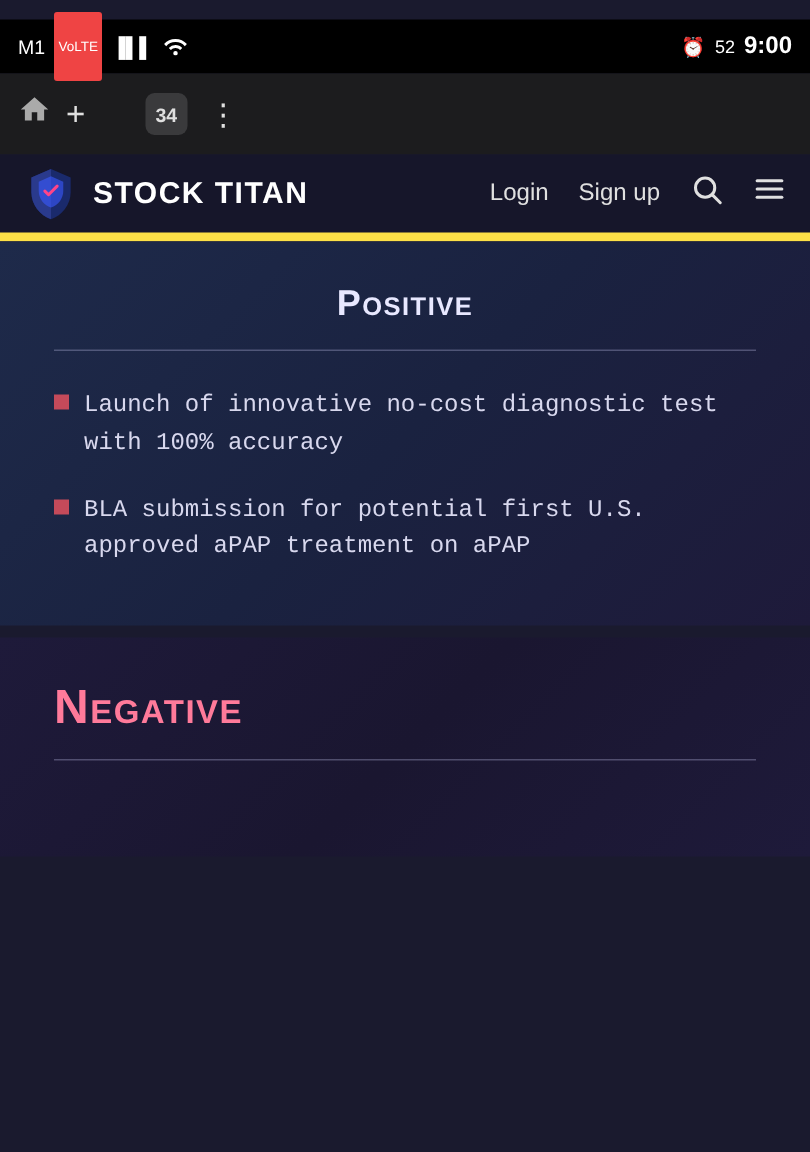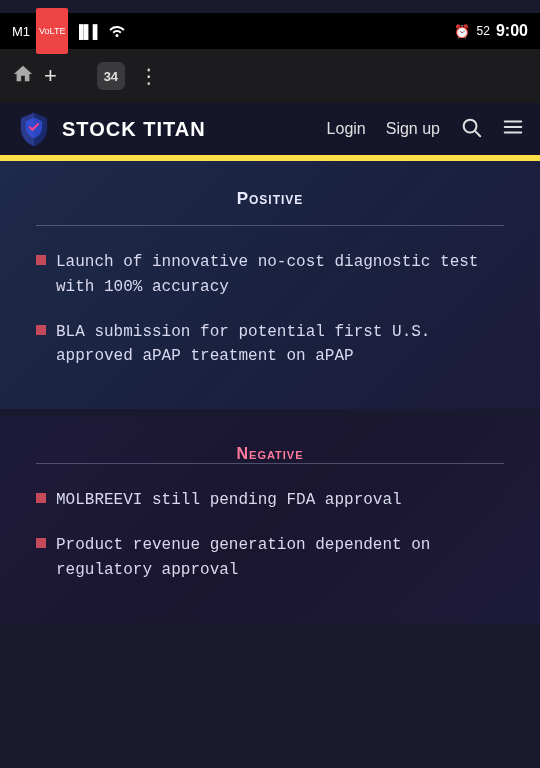--- a/index.html
+++ b/index.html
@@ -152,21 +152,21 @@
 
     
     .section-positive {
       background: linear-gradient(135deg, #1e2a4a 0%, #1a2240 50%, #1e1a3a 100%);
       padding: 28px 36px 40px;
       margin-bottom: 8px;
     }
 
     .section-title-positive {
       text-align: center;
-      font-size: 17px;
+      font-size: 24px;
       font-weight: 800;
       color: #e8e8ff;
       letter-spacing: 1px;
       font-variant: small-caps;
       margin-bottom: 16px;
     }
 
     .section-divider {
       border: none;
       border-top: 1px solid rgba(180, 180, 220, 0.35);
@@ -201,26 +201,27 @@
       margin-top: 5px;
     }
 
     
     .section-negative {
       background: linear-gradient(135deg, #1e1a3a 0%, #1a1630 50%, #1e1a3a 100%);
       padding: 28px 36px 40px;
     }
 
     .section-title-negative {
-      text-align: center;
-      font-size: 16px;
+      text-align: left;
+      font-size: 32px;
       font-weight: 800;
       color: #ff7a9a;
       letter-spacing: 1px;
       font-variant: small-caps;
+      margin-bottom: 16px;
     }
   </style>
 </head>
 <body>
 
 <div class="status-bar">
   <div class="status-left">
     <span>M1</span>
     <span style="background:#ef4444;color:#fff;font-size:9px;padding:18px 3px;border-radius:2px;">VoLTE</span>
     <span>▐▌▌</span>
@@ -295,25 +296,15 @@
       <li>
         <span class="bullet-square"></span>
         <span>BLA submission for potential first U.S. approved aPAP treatment on aPAP</span>
       </li>
     </ul>
   </div>
 
   <div class="section-negative">
     <h2 class="section-title-negative">Negative</h2>
     <hr class="section-divider">
-    <ul class="bullet-list">
-      <li>
-        <span class="bullet-square"></span>
-        <span>MOLBREEVI still pending FDA approval</span>
-      </li>
-      <li>
-        <span class="bullet-square"></span>
-        <span>Product revenue generation dependent on regulatory approval</span>
-      </li>
-    </ul>
   </div>
 
 </div>
 
 </body></html>

